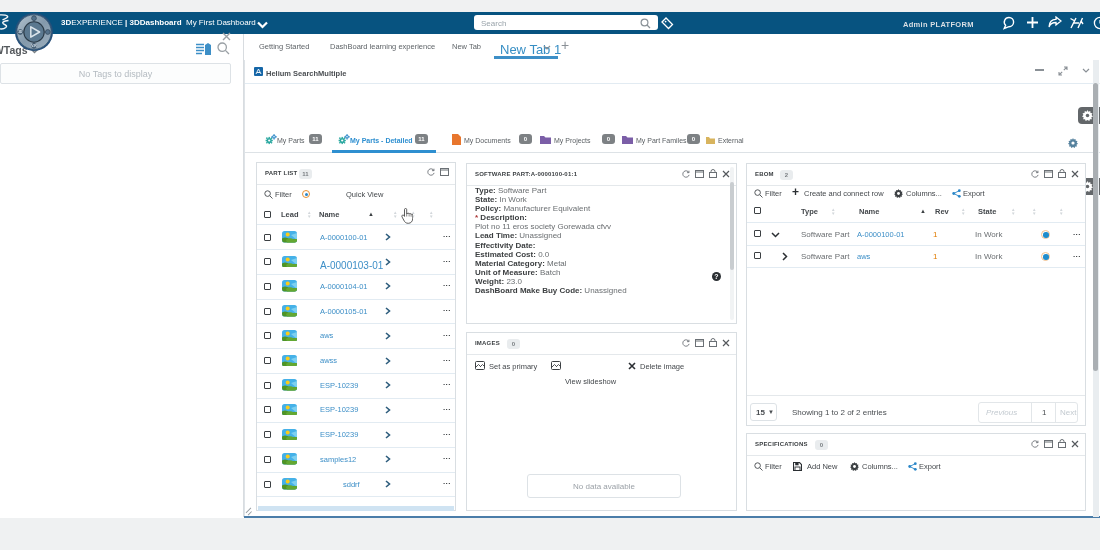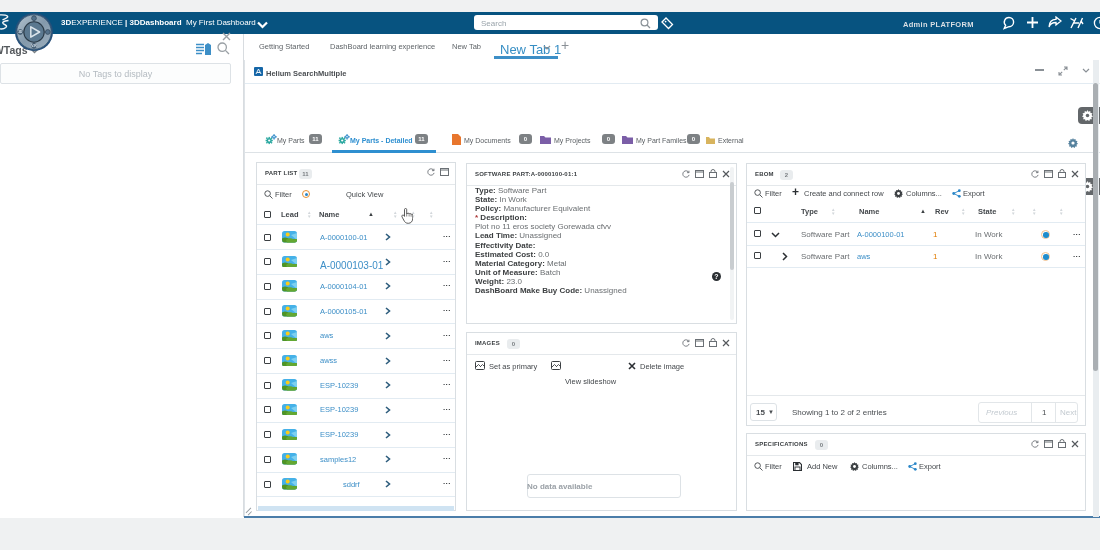--- a/index.html
+++ b/index.html
@@ -499,21 +499,21 @@
         <rect x="0.5" y="0.5" width="9" height="8" rx="1" fill="none" stroke="#3c4043" stroke-width="1"></rect>
         <path d="M1 6 L3.5 3.5 L6 6 M6 5 L7.5 3.5 L9 5" stroke="#3c4043" stroke-width="0.9" fill="none"></path>
       </svg>
     <div class="toolbar" style="left:98px;top:44px;">View slideshow</div>
     <svg class="abs" style="left:161px;top:29px;" width="8" height="8" viewBox="0 0 8 8">
         <path d="M1 1 L7 7 M7 1 L1 7" stroke="#2b2f33" stroke-width="1.6"></path>
       </svg>
     <div class="toolbar" style="left:173px;top:29px;">Delete image</div>
 
     <div class="abs" style="left:60px;top:141px;width:154px;height:24px;border:1px solid #dde2e6;border-radius:3px;background:#fff;"></div>
-    <div class="abs" style="left:60px;top:149px;width:154px;text-align:left;font-size:8px;color:#9ba1a7;font-weight:bold;">No data available</div>
+    <div class="abs" style="left:60px;top:149px;width:154px;text-align:center;font-size:8px;color:#9ba1a7;">No data available</div>
   </div>
 
   <div class="panel" style="left:746px;top:163px;width:340px;height:263px;">
     <div class="phead">
       <span class="ptitle">EBOM</span>
       <span class="badge" style="left:33px;">2</span>
       <span class="hicons">
         <svg width="8" height="8" viewBox="0 0 9 9">
             <path d="M7.8 3 A3.6 3.6 0 1 0 8 5.5 M7.8 0.8 L7.8 3 L5.6 3" fill="none" stroke="#6b7075" stroke-width="1"></path>
           </svg>

